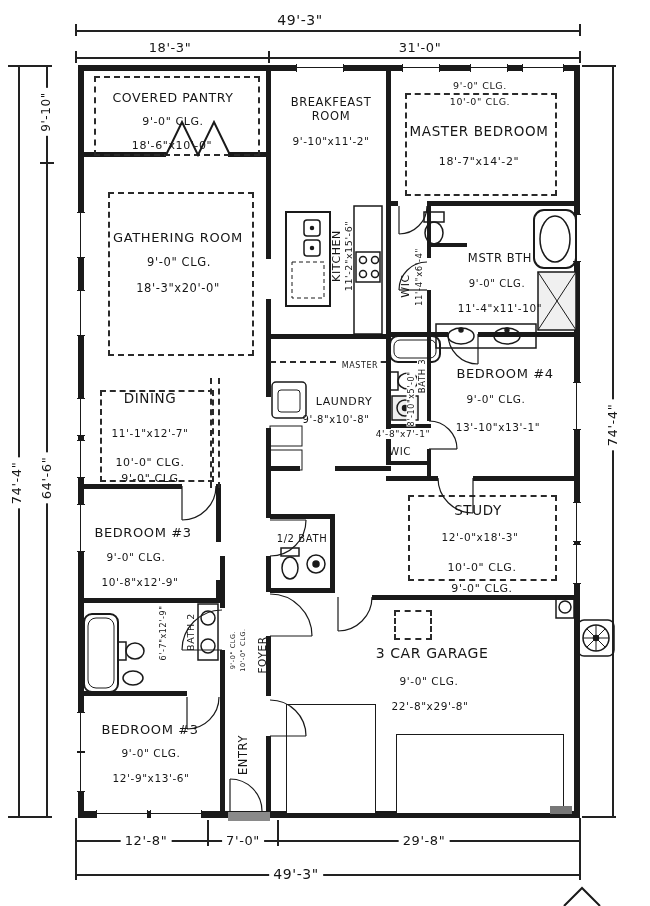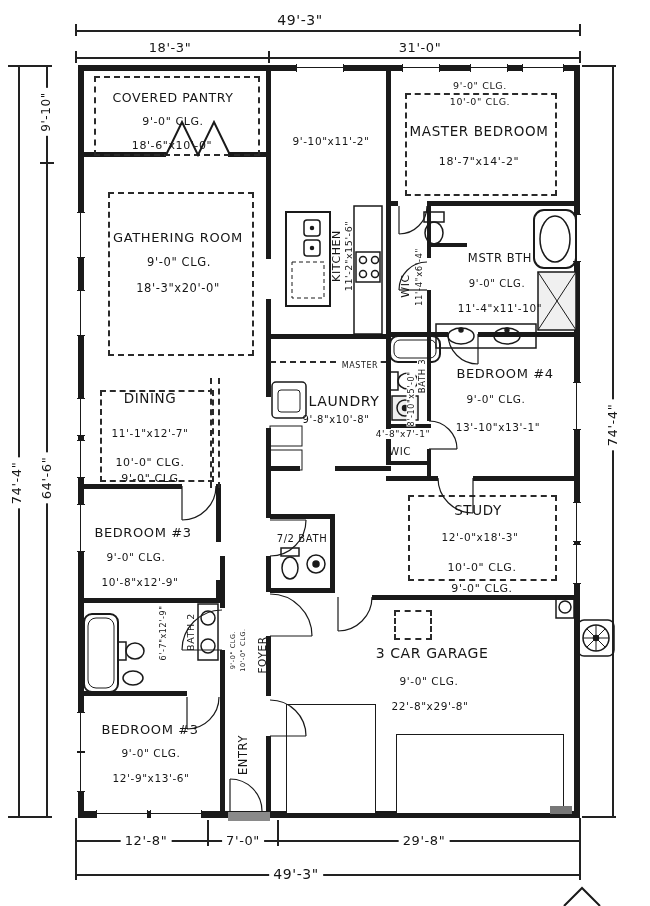--- a/index.html
+++ b/index.html
@@ -280,20 +280,21 @@
       <g>
         <path d="M564,906 L582,888 L600,906" stroke-width="2"></path>
       </g>
     </g>
   </svg>
 
   <div class="c" style="left:173px;top:97px;font-size:12.5px">COVERED PANTRY</div>
   <div class="c" style="left:173px;top:121px;font-size:11px">9'-0" CLG.</div>
   <div class="c" style="left:172px;top:145px;font-size:11px">18'-6"x10'-0"</div>
 
+  <div class="c wrap" style="left:331px;top:110px;font-size:11.5px">BREAKFEAST ROOM</div>
   <div class="c" style="left:331px;top:141px;font-size:10.5px">9'-10"x11'-2"</div>
 
   <div class="c" style="left:480px;top:85px;font-size:9.5px">9'-0" CLG.</div>
   <div class="c" style="left:480px;top:101px;font-size:9.5px">10'-0" CLG.</div>
   <div class="c" style="left:479px;top:131px;font-size:13.5px">MASTER BEDROOM</div>
   <div class="c" style="left:479px;top:161px;font-size:11px">18'-7"x14'-2"</div>
 
   <div class="c" style="left:178px;top:237px;font-size:13px">GATHERING ROOM</div>
   <div class="c" style="left:179px;top:262px;font-size:11.5px">9'-0" CLG.</div>
   <div class="c" style="left:178px;top:288px;font-size:11.5px">18'-3"x20'-0"</div>
@@ -313,38 +314,38 @@
   <div class="c" style="left:498px;top:427px;font-size:10.5px">13'-10"x13'-1"</div>
 
   <div class="cv" style="left:422px;top:376px;font-size:8.5px;background:#fff">BATH 3</div>
   <div class="cv" style="left:411px;top:399px;font-size:8px;background:#fff">8'-10"x5'-0"</div>
 
   <div class="c" style="left:403px;top:434px;font-size:9px;background:#fff">4'-8"x7'-1"</div>
   <div class="c" style="left:400px;top:451px;font-size:10.5px">WIC</div>
 
   <div class="c" style="left:360px;top:365px;font-size:8px;background:#fff;padding:0 2px">MASTER</div>
 
-  <div class="c" style="left:344px;top:401px;font-size:14px">LAUNDRY</div>
+  <div class="c" style="left:344px;top:401px;font-size:11px">LAUNDRY</div>
   <div class="c" style="left:336px;top:419px;font-size:10px">9'-8"x10'-8"</div>
 
   <div class="c" style="left:150px;top:398px;font-size:13.5px">DINING</div>
   <div class="c" style="left:150px;top:433px;font-size:10.5px">11'-1"x12'-7"</div>
   <div class="c" style="left:150px;top:462px;font-size:11px">10'-0" CLG.</div>
   <div class="c" style="left:152px;top:478px;font-size:11px">9'-0" CLG.</div>
 
   <div class="c" style="left:478px;top:510px;font-size:13.5px">STUDY</div>
   <div class="c" style="left:480px;top:537px;font-size:10.5px">12'-0"x18'-3"</div>
   <div class="c" style="left:482px;top:567px;font-size:11px">10'-0" CLG.</div>
   <div class="c" style="left:482px;top:588px;font-size:11px">9'-0" CLG.</div>
 
   <div class="c" style="left:143px;top:532px;font-size:13px">BEDROOM #3</div>
   <div class="c" style="left:136px;top:557px;font-size:10.5px">9'-0" CLG.</div>
   <div class="c" style="left:140px;top:582px;font-size:10.5px">10'-8"x12'-9"</div>
 
-  <div class="c" style="left:302px;top:538px;font-size:10px">7/2 BATH</div>
+  <div class="c" style="left:302px;top:538px;font-size:10px">1/2 BATH</div>
 
   <div class="cv" style="left:190px;top:632px;font-size:9.5px">BATH 2</div>
   <div class="cv" style="left:163px;top:633px;font-size:8px">6'-7"x12'-9"</div>
 
   <div class="cv" style="left:262px;top:655px;font-size:10.5px">FOYER</div>
   <div class="cv" style="left:233px;top:650px;font-size:6.5px">9'-0" CLG.</div>
   <div class="cv" style="left:243px;top:650px;font-size:6.5px">10'-0" CLG.</div>
 
   <div class="c" style="left:432px;top:653px;font-size:14px">3 CAR GARAGE</div>
   <div class="c" style="left:429px;top:681px;font-size:10.5px">9'-0" CLG.</div>

